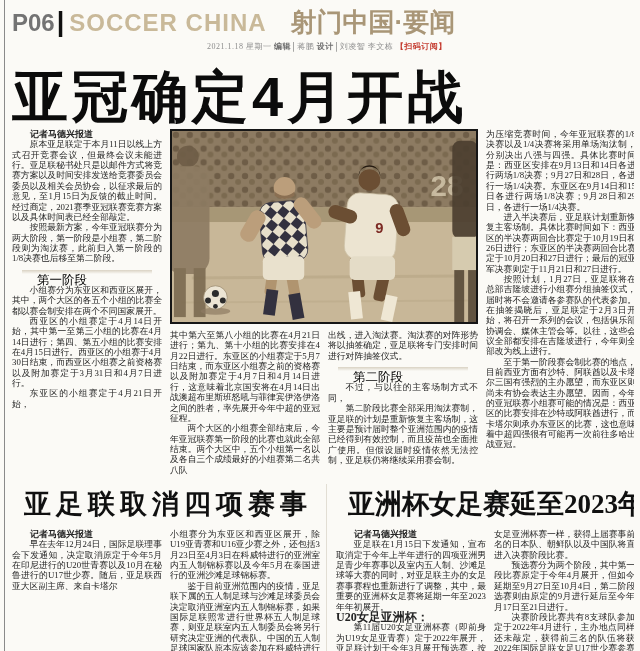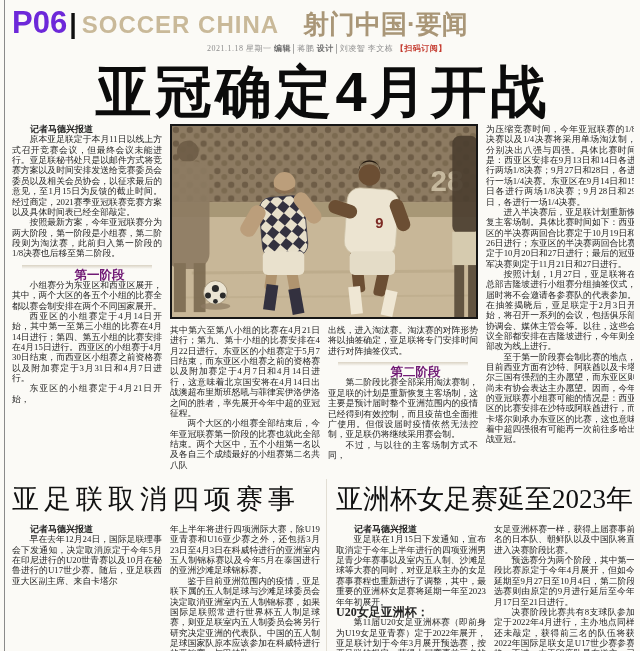--- a/index.html
+++ b/index.html
@@ -6,63 +6,63 @@
   body{
     width:640px;height:651px;overflow:hidden;position:relative;
     background:#fbfaf6;color:#1c1c1c;
     font-family:"Liberation Serif","DejaVu Serif",serif;
   }
   .edge-line{position:absolute;left:4px;top:0;width:1px;height:100%;background:#8a8a8a;}
   .page{padding:5px 6px 0 12px;position:relative;}
 
   
   .header{display:flex;align-items:baseline;white-space:nowrap;}
-  .pageno{font-family:"Liberation Sans","DejaVu Sans",sans-serif;font-weight:bold;font-size:31px;color:#6d28d9;}
+  .pageno{font-family:"Liberation Sans","DejaVu Sans",sans-serif;font-weight:bold;font-size:24px;color:#737373;}
   .hsep{font-family:"Liberation Sans",sans-serif;font-weight:bold;font-size:27px;color:#0f0f0f;margin:0 5px 0 2px;}
   .eng-title{font-family:"Liberation Sans","DejaVu Sans",sans-serif;font-weight:bold;font-size:24px;letter-spacing:1px;color:#c9b999;}
   .chn-title{font-family:"Liberation Sans","DejaVu Sans",sans-serif;font-weight:900;font-size:26px;color:#a99677;margin-left:24px;}
   .dateline{font-size:8px;color:#8d8d8d;margin:1px 0 0 195px;letter-spacing:.5px;}
   .dateline .dl-strong{color:#6e6e6e;font-weight:bold;}
   .dateline .dl-red{color:#c43a2e;font-weight:bold;}
 
   
   .main-headline{
-    text-align:center;font-family:"Liberation Sans","DejaVu Sans",sans-serif;
+    font-family:"Liberation Sans","DejaVu Sans",sans-serif;
     font-weight:900;font-size:56px;line-height:1.02;letter-spacing:4px;
-    color:#0b0b0b;margin:9px 0 4px;
+    color:#0b0b0b;margin:16px 0 4px;
   }
 
   
   .main{position:relative;height:346px;overflow:hidden;margin-top:3px;}
   .cols{display:flex;gap:8px;}
   .col{width:150px;flex:0 0 150px;font-size:8.8px;line-height:10.35px;text-align:justify;color:#242424;}
   .col p{margin:0;text-indent:2em;}
   .col p.cont{text-indent:0;}
   .byline{font-weight:bold;font-size:9px;margin:0 0 1px;text-indent:0;}
   .sec-rule{height:4px;margin:6px 10px 1px;background:linear-gradient(to bottom,#d9d2c3,rgba(255,255,255,0));}
   .sec-head{
-    text-align:center;font-family:"Liberation Sans",sans-serif;font-weight:bold;
-    font-size:12.5px;margin:0 0 4px;color:#701a75;text-indent:0;
+    font-family:"Liberation Sans",sans-serif;font-weight:normal;
+    font-size:12.5px;margin:0 0 4px;color:#000000;text-indent:0;
   }
   .pad-photo{padding-top:201px;}
 
   
   .photo{
     position:absolute;left:158px;top:0;width:308px;height:195px;
     border:2px solid #161616;box-sizing:border-box;background:#c2b193;overflow:hidden;
   }
   .photo svg{display:block;width:100%;height:100%;}
 
   
   .bottom{display:flex;margin-top:9px;height:178px;overflow:hidden;}
   .story{width:308px;flex:0 0 308px;}
   .story.right{border-left:1px solid #e2ded4;padding-left:9px;margin-left:6px;}
   .story-headline{
-    font-family:"Liberation Serif","DejaVu Serif",serif;font-weight:normal;
-    font-size:27px;color:#101010;margin:2px 0 7px;white-space:nowrap;
+    font-family:"Liberation Serif","DejaVu Serif",serif;font-weight:bold;
+    font-size:27px;color:#101010;margin:2px 12px 7px;white-space:nowrap;
   }
   .story-headline.wide{letter-spacing:5px;}
   .story-cols{display:flex;gap:8px;}
   .scol{width:150px;flex:0 0 150px;font-size:8.8px;line-height:10.35px;text-align:justify;color:#242424;}
   .scol p{margin:0;text-indent:2em;}
   .scol p.cont{text-indent:0;}
   .scol .byline{font-size:9px;}
   .subhead{font-weight:bold;text-indent:0 !important;font-size:12px;}
 </style>
 </head>
@@ -101,22 +101,22 @@
         <p>东亚区的小组赛定于4月21日开始，</p>
       </div>
       <div class="col pad-photo">
         <p class="cont">其中第六至第八小组的比赛在4月21日进行；第九、第十小组的比赛安排在4月22日进行。东亚区的小组赛定于5月7日结束，而东亚区小组赛之前的资格赛以及附加赛定于4月7日和4月14日进行，这意味着北京国安将在4月14日出战澳超布里斯班怒吼与菲律宾伊洛伊洛之间的胜者，率先展开今年中超的亚冠征程。</p>
         <p>两个大区的小组赛全部结束后，今年亚冠联赛第一阶段的比赛也就此全部结束。两个大区中，五个小组第一名以及各自三个成绩最好的小组赛第二名共八队</p>
       </div>
       <div class="col pad-photo">
         <p class="cont">出线，进入淘汰赛。淘汰赛的对阵形势将以抽签确定，亚足联将专门安排时间进行对阵抽签仪式。</p>
         <div class="sec-rule"></div>
         <p class="sec-head">第二阶段</p>
+        <p>不过，与以往的主客场制方式不同，</p>
         <p>第二阶段比赛全部采用淘汰赛制，亚足联的计划是重新恢复主客场制，这主要是预计届时整个亚洲范围内的疫情已经得到有效控制，而且疫苗也全面推广使用。但假设届时疫情依然无法控制，亚足联仍将继续采用赛会制。</p>
-        <p>不过，与以往的主客场制方式不同，</p>
       </div>
       <div class="col">
         <p class="cont">为压缩竞赛时间，今年亚冠联赛的1/8决赛以及1/4决赛将采用单场淘汰制，分别决出八强与四强。具体比赛时间是：西亚区安排在9月13日和14日各进行两场1/8决赛；9月27日和28日，各进行一场1/4决赛。东亚区在9月14日和15日各进行两场1/8决赛；9月28日和29日，各进行一场1/4决赛。</p>
         <p>进入半决赛后，亚足联计划重新恢复主客场制。具体比赛时间如下：西亚区的半决赛两回合比赛定于10月19日和26日进行；东亚区的半决赛两回合比赛定于10月20日和27日进行；最后的冠亚军决赛则定于11月21日和27日进行。</p>
         <p>按照计划，1月27日，亚足联将在总部吉隆坡进行小组赛分组抽签仪式，届时将不会邀请各参赛队的代表参加。在抽签揭晓后，亚足联定于2月3日开始，将召开一系列的会议，包括俱乐部协调会、媒体主管会等。以往，这些会议全部都安排在吉隆坡进行，今年则全部改为线上进行。</p>
         <p>至于第一阶段赛会制比赛的地点，目前西亚方面有沙特、阿联酋以及卡塔尔三国有强烈的主办愿望，而东亚区则尚未有协会表达主办愿望。因而，今年的亚冠联赛小组赛可能的情况是：西亚区的比赛安排在沙特或阿联酋进行，而卡塔尔则承办东亚区的比赛，这也意味着中超四强很有可能再一次前往多哈出战亚冠。</p>
       </div>
     </div>
 
     <div class="photo">
@@ -197,21 +197,21 @@
   <div class="bottom">
 
     <div class="story">
       <div class="story-headline wide">亚足联取消四项赛事</div>
       <div class="story-cols">
         <div class="scol">
           <p class="byline">记者马德兴报道</p>
           <p>早在去年12月24日，国际足联理事会下发通知，决定取消原定于今年5月在印尼进行的U20世青赛以及10月在秘鲁进行的U17世少赛。随后，亚足联西亚大区副主席、来自卡塔尔</p>
         </div>
         <div class="scol">
-          <p class="cont">年上半年将进行四项洲际大赛，除U19亚青赛和U16亚少赛之外，还包括3月23日至4月3日在科威特进行的亚洲室内五人制锦标赛以及今年5月在泰国进行的亚洲沙滩足球锦标赛。</p>
+          <p class="cont">小组赛分为东亚区和西亚区展开，除U19亚青赛和U16亚少赛之外，还包括3月23日至4月3日在科威特进行的亚洲室内五人制锦标赛以及今年5月在泰国进行的亚洲沙滩足球锦标赛。</p>
           <p>鉴于目前亚洲范围内的疫情，亚足联下属的五人制足球与沙滩足球委员会决定取消亚洲室内五人制锦标赛，如果国际足联照常进行世界杯五人制足球赛，则亚足联室内五人制委员会将另行研究决定亚洲的代表队。中国的五人制足球国家队原本应该参加在科威特进行的亚锦赛，与巴林队、</p>
         </div>
       </div>
     </div>
 
     <div class="story right">
       <div class="story-headline">亚洲杯女足赛延至2023年</div>
       <div class="story-cols">
         <div class="scol">
           <p class="byline">记者马德兴报道</p>

